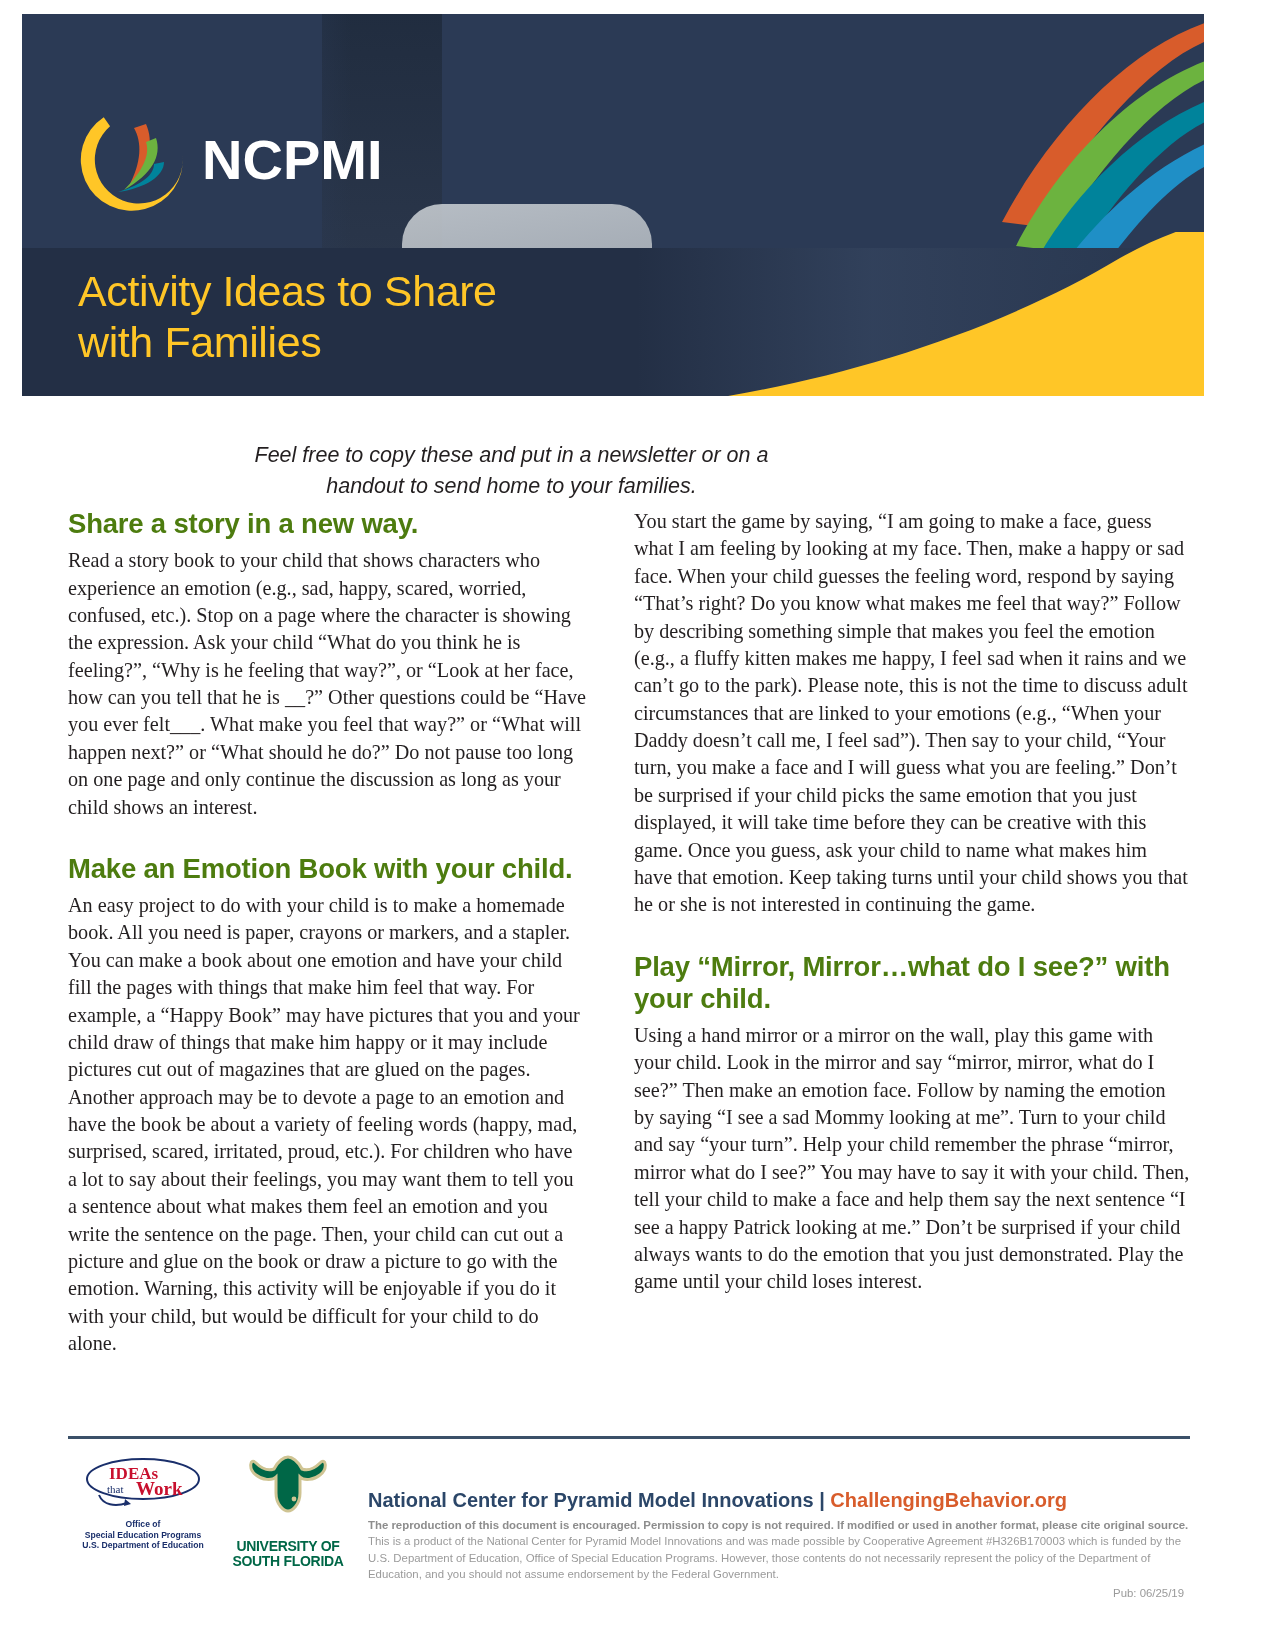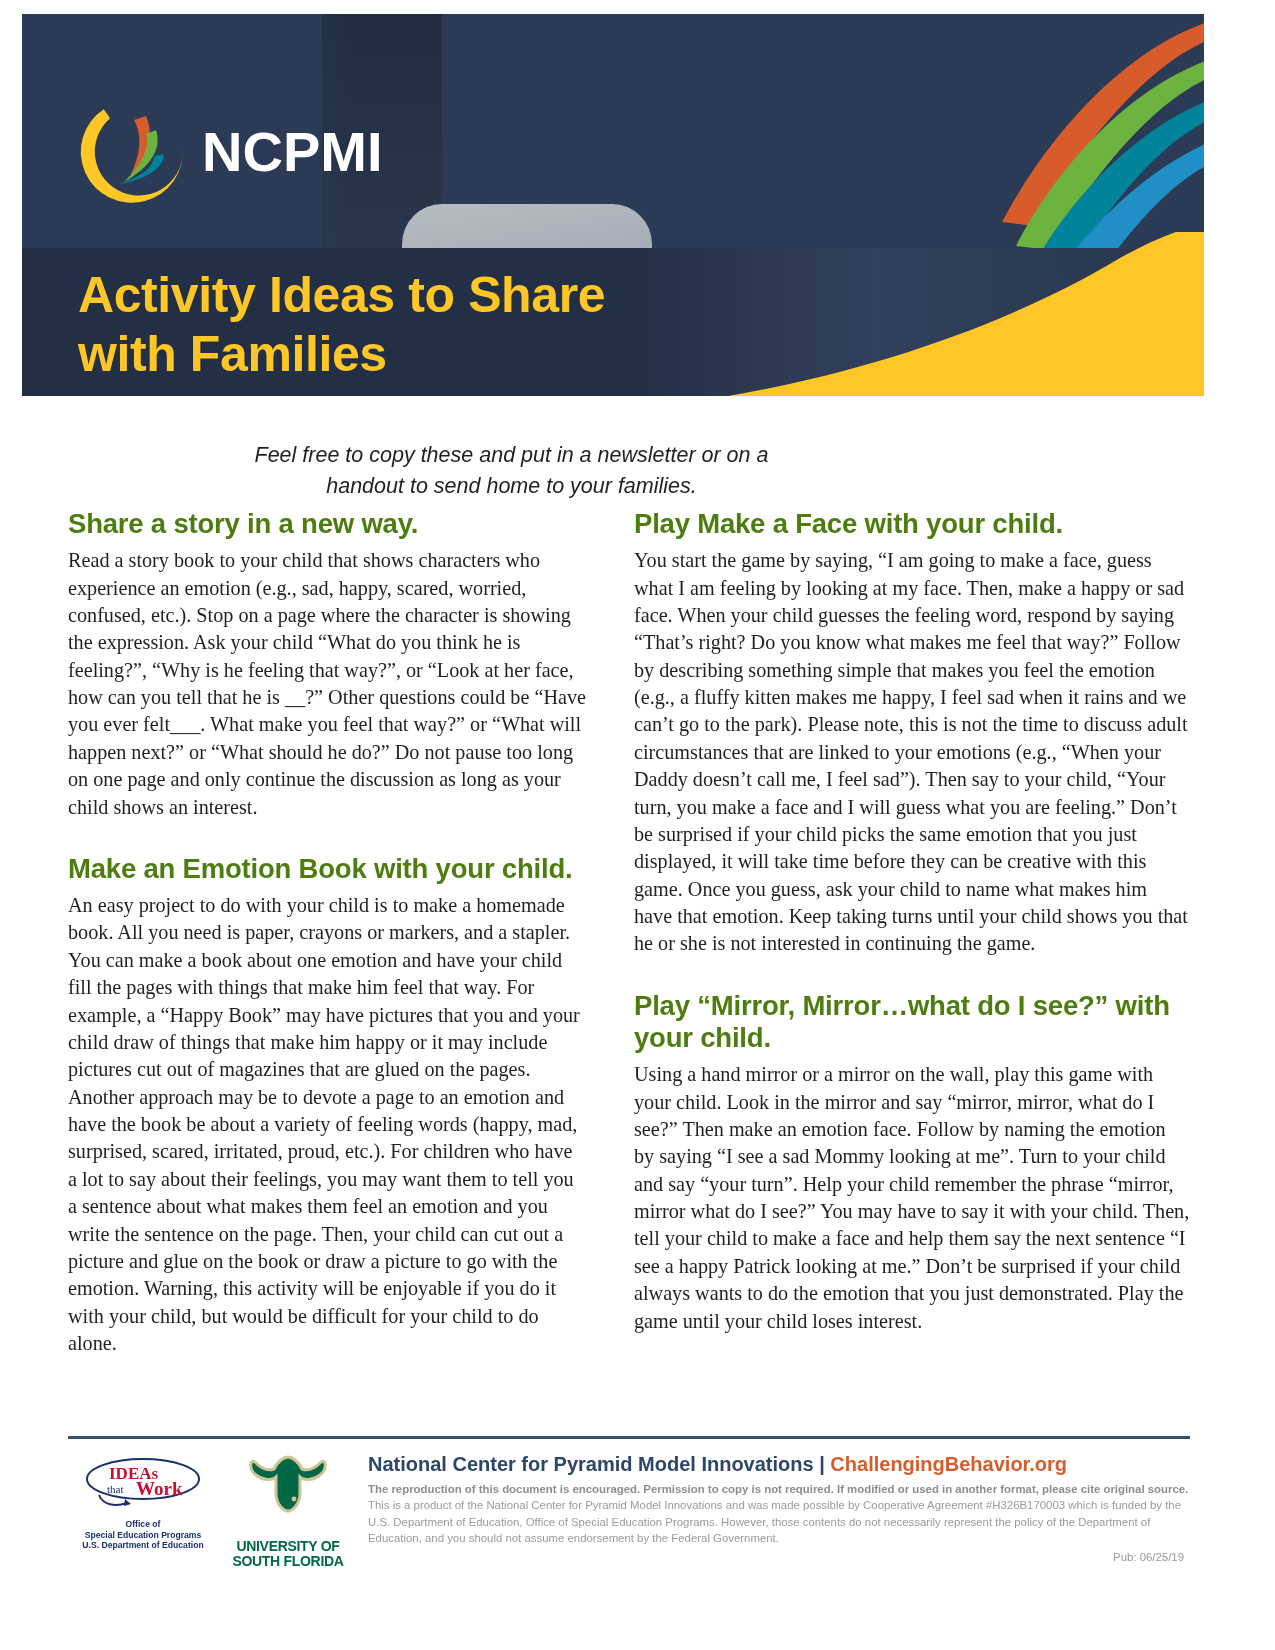--- a/index.html
+++ b/index.html
@@ -53,30 +53,30 @@
     position: absolute; left: 0; bottom: 0; width: 100%; height: 148px;
     background: linear-gradient(90deg, #232f45 0%, #232f45 55%, rgba(35,47,69,0.93) 100%);
   }
   .title-band .sheen {
     position:absolute; inset:0;
     background: linear-gradient(90deg, rgba(35,47,69,1) 0%, rgba(35,47,69,1) 52%, rgba(52,68,95,.85) 72%, rgba(40,54,78,.95) 100%);
   }
   .doc-title {
     position: absolute; left: 56px; top: 18px;
     color: #ffc627;
-    font-size: 50px;
-    font-weight: bold;
+    font-size: 43px;
+    font-weight: normal;
     letter-spacing: -0.4px;
     line-height: 1.18;
     z-index:3;
   }
   .yellow-curve { position:absolute; right:-6px; bottom:-6px; width:520px; height:170px; z-index:2; }
 
   
-  .logo { position: absolute; left: 52px; top: 78px; display:flex; align-items:center; z-index:4; }
+  .logo { position: absolute; left: 52px; top: 86px; display:flex; align-items:center; z-index:4; }
   .logo svg { display:block; }
   .logo-word { color:#fff; font-size:56px; font-weight:bold; letter-spacing:0px; margin-left:10px; }
 
   
   .intro {
     position: absolute; top: 440px; left: 0; width: 1023px;
     text-align: center;
     font-size: 21.5px;
     font-style: italic;
     color: #231f20;
@@ -103,21 +103,21 @@
     color: #231f20;
     text-align: left;
   }
 
   
   .footer { position:absolute; left:68px; top:1436px; width:1122px; }
   .footer-rule { height:3px; background:#3b5068; width:1122px; }
   .footer-inner { display:flex; align-items:flex-start; padding-top:13px; }
   .ideas-logo { width:150px; flex:0 0 150px; text-align:center; padding-top:3px; }
   .usf-logo { width:140px; flex:0 0 140px; text-align:center; padding-top:1px; }
-  .footer-text { flex:1; padding-left:10px; }
+  .footer-text { flex:1; padding-left:10px;margin-top:36px; }
   .footer-title { font-size:20px; font-weight:bold; color:#2b4668; line-height:1.2; }
   .footer-title .url { color:#d85c2b; }
   .fine {
     font-size:11.4px; color:#9a9a9a; line-height:1.44; margin-top:5px; max-width:840px;
   }
   .fine b { color:#8d8d8d; }
   .pub { text-align:right; font-size:11.4px; color:#9a9a9a; margin-top:4px; padding-right:6px;}
 
   .ideas-caption { font-size:8.6px; color:#1a2f6b; line-height:1.25; margin-top:2px; font-weight:bold;}
   .usf-word { font-size:14px; font-weight:bold; color:#006747; line-height:1.05; letter-spacing:-0.3px; margin-top:20px;}
@@ -174,21 +174,20 @@
 
     <div class="col left">
       <h2 class="sect">Share a story in a new way.</h2>
       <p class="body">Read a story book to your child that shows characters who experience an emotion (e.g., sad, happy, scared, worried, confused, etc.). Stop on a page where the character is showing the expression. Ask your child “What do you think he is feeling?”, “Why is he feeling that way?”, or “Look at her face, how can you tell that he is __?” Other questions could be “Have you ever felt___. What make you feel that way?” or “What will happen next?” or “What should he do?” Do not pause too long on one page and only continue the discussion as long as your child shows an interest.</p>
 
       <h2 class="sect gap">Make an Emotion Book with your child.</h2>
       <p class="body">An easy project to do with your child is to make a homemade book. All you need is paper, crayons or markers, and a stapler. You can make a book about one emotion and have your child fill the pages with things that make him feel that way. For example, a “Happy Book” may have pictures that you and your child draw of things that make him happy or it may include pictures cut out of magazines that are glued on the pages. Another approach may be to devote a page to an emotion and have the book be about a variety of feeling words (happy, mad, surprised, scared, irritated, proud, etc.). For children who have a lot to say about their feelings, you may want them to tell you a sentence about what makes them feel an emotion and you write the sentence on the page. Then, your child can cut out a picture and glue on the book or draw a picture to go with the emotion. Warning, this activity will be enjoyable if you do it with your child, but would be difficult for your child to do alone.</p>
     </div>
 
     <div class="col right">
-      <h2 class="sect">Play Make a Face with your child.</h2>
       <p class="body">You start the game by saying, “I am going to make a face, guess what I am feeling by looking at my face. Then, make a happy or sad face. When your child guesses the feeling word, respond by saying “That’s right? Do you know what makes me feel that way?” Follow by describing something simple that makes you feel the emotion (e.g., a fluffy kitten makes me happy, I feel sad when it rains and we can’t go to the park). Please note, this is not the time to discuss adult circumstances that are linked to your emotions (e.g., “When your Daddy doesn’t call me, I feel sad”). Then say to your child, “Your turn, you make a face and I will guess what you are feeling.” Don’t be surprised if your child picks the same emotion that you just displayed, it will take time before they can be creative with this game. Once you guess, ask your child to name what makes him have that emotion. Keep taking turns until your child shows you that he or she is not interested in continuing the game.</p>
 
       <h2 class="sect gap">Play “Mirror, Mirror…what do  I see?” with your child.</h2>
       <p class="body">Using a hand mirror or a mirror  on the wall, play this game with your child. Look in the mirror and say “mirror, mirror, what do I see?” Then make an emotion face. Follow by naming the emotion by saying “I see a sad Mommy looking at me”. Turn to your child and say “your turn”. Help your child remember the phrase “mirror, mirror what do I see?” You may have to say it with your child. Then, tell your child to make a face and help them say the next sentence “I see a happy Patrick looking at me.” Don’t be surprised if your child always wants to do the emotion that you just demonstrated. Play the game until your child loses interest.</p>
     </div>
   </div>
 
   <div class="footer">
     <div class="footer-rule"></div>
     <div class="footer-inner">

